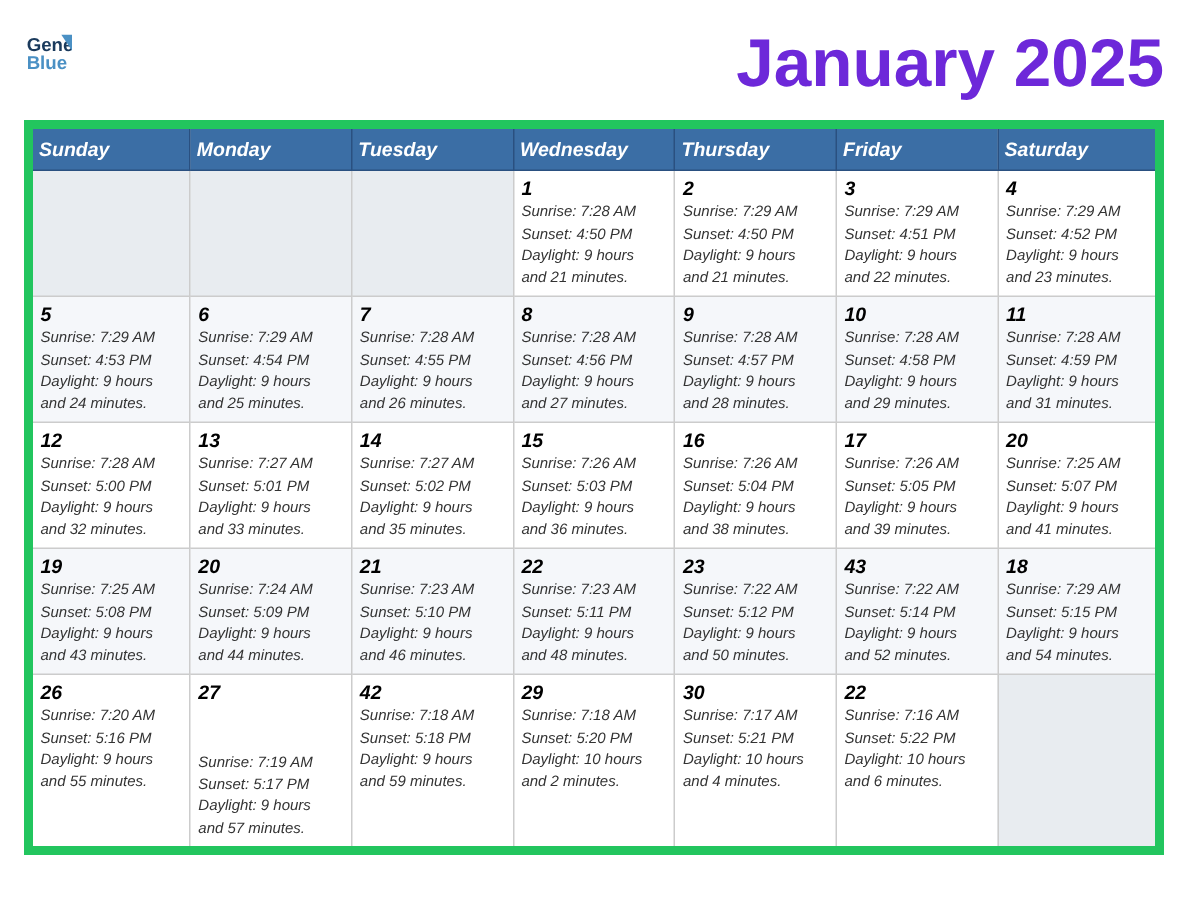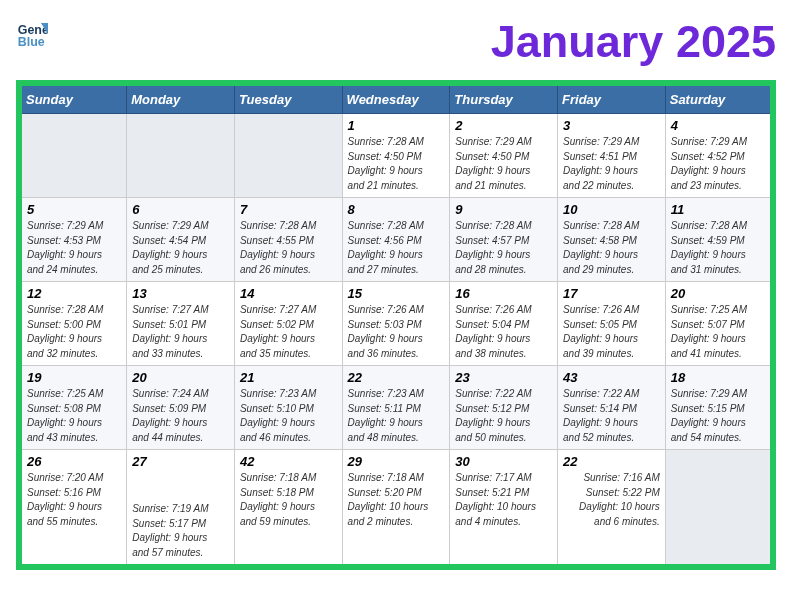--- a/index.html
+++ b/index.html
@@ -326,21 +326,21 @@
         </td>
         <td>
           <div class="day-num">30</div>
           <div class="day-info" style="white-space: pre-line;">Sunrise: 7:17 AM
 Sunset: 5:21 PM
 Daylight: 10 hours
 and 4 minutes.</div>
         </td>
         <td>
           <div class="day-num">22</div>
-          <div class="day-info" style="white-space: pre-line; text-align: right;">Sunrise: 7:16 AM
+          <div class="day-info" style="white-space: pre-line;">Sunrise: 7:16 AM
 Sunset: 5:22 PM
 Daylight: 10 hours
 and 6 minutes.</div>
         </td>
         <td class="empty-cell"></td>
       </tr>
     </tbody>
 </table>
 
 </body></html>

